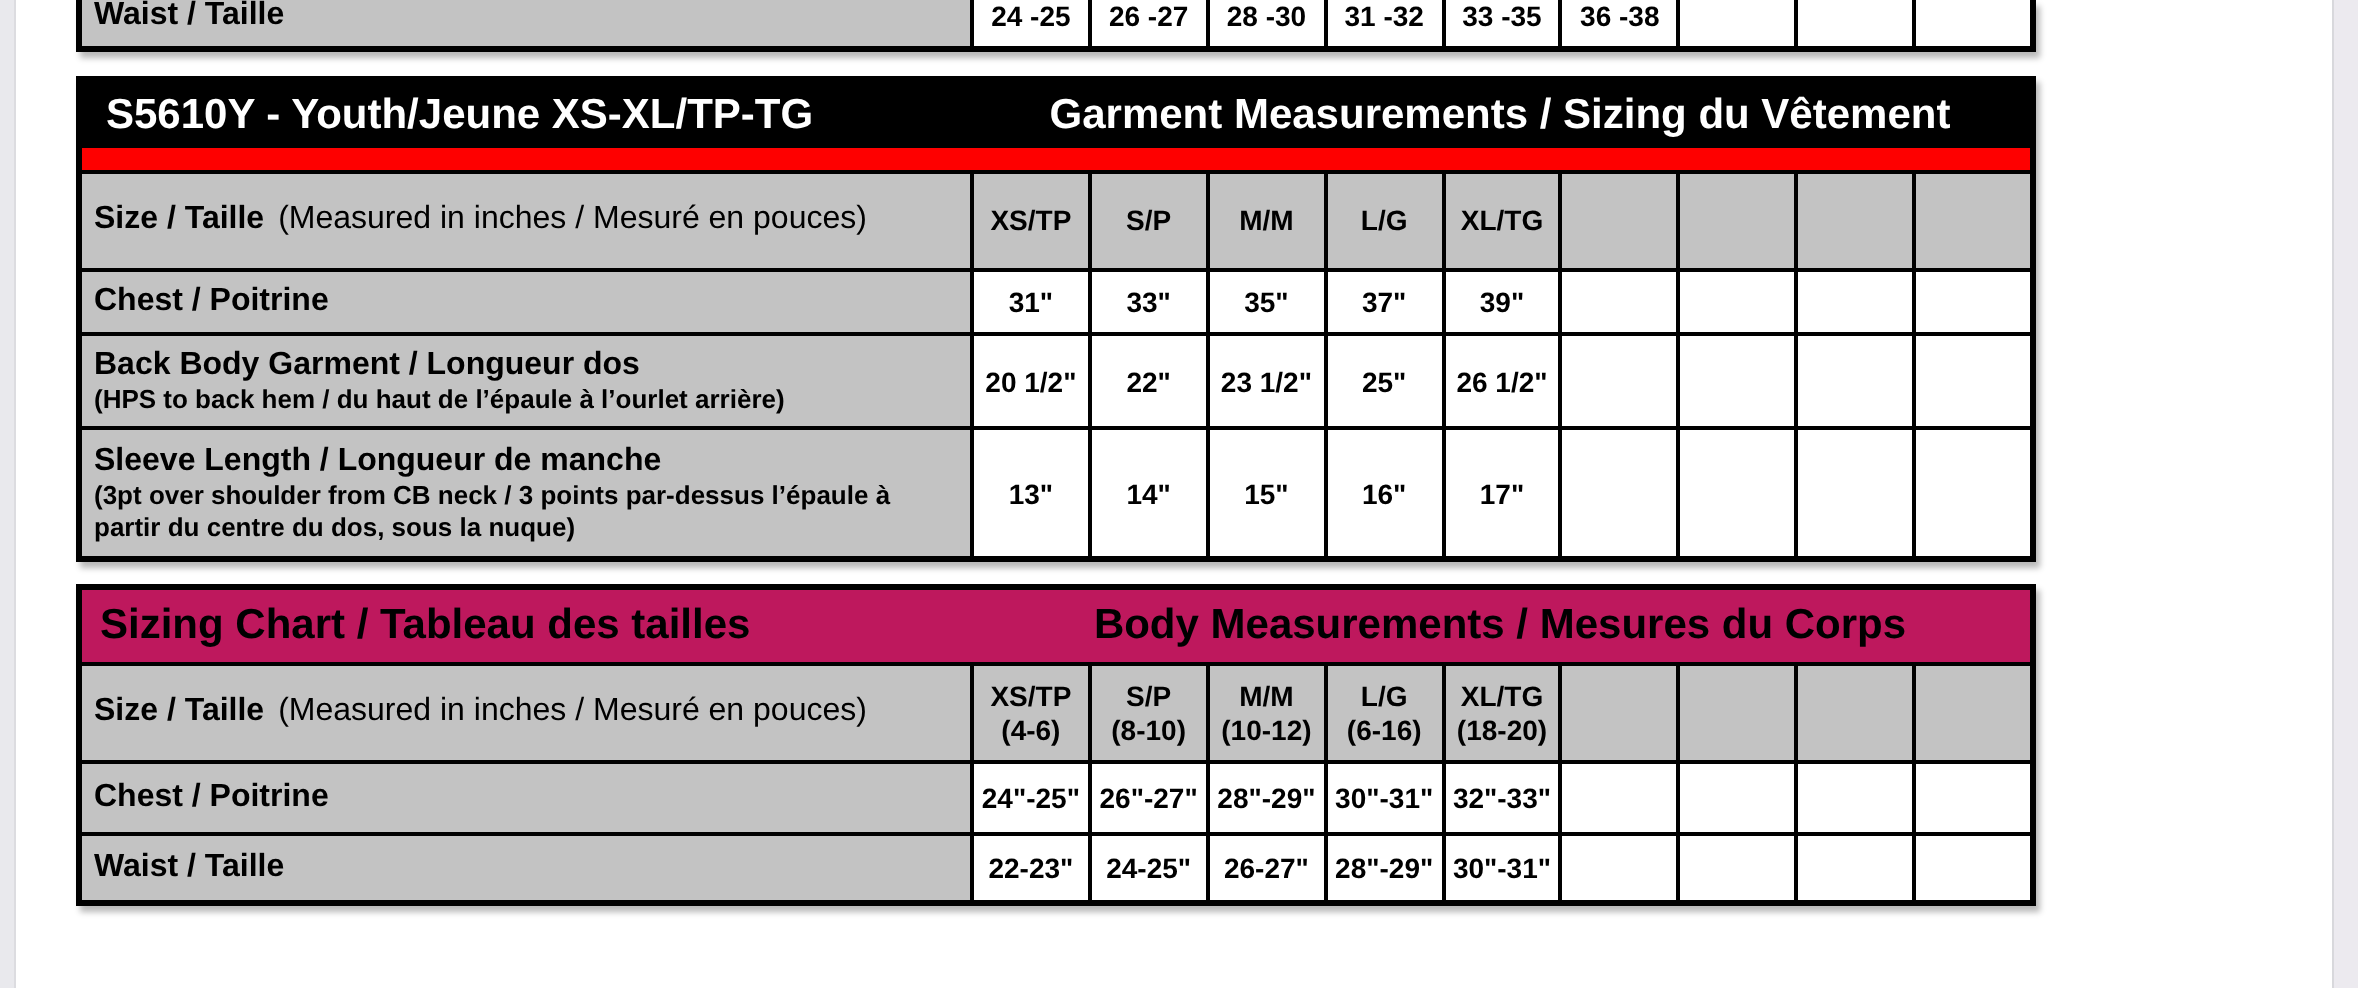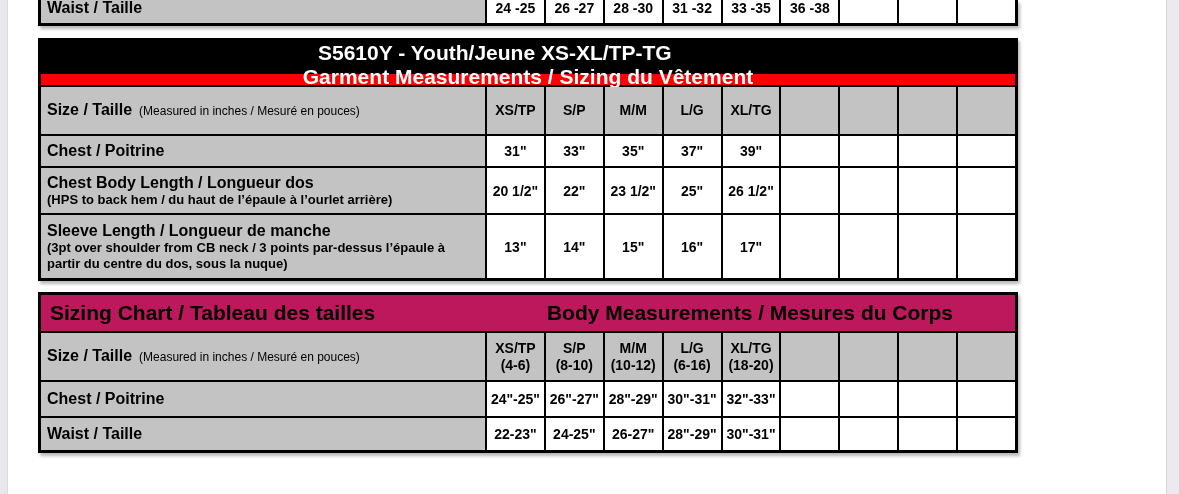--- a/index.html
+++ b/index.html
@@ -16,32 +16,32 @@
   
   .tbl{
     position:absolute;left:38px;width:980px;box-sizing:border-box;
     border:3px solid #000;background:#000;
     box-shadow:2px 3px 3px rgba(0,0,0,0.28);
   }
   .grid{display:grid;grid-template-columns:444px repeat(9,1fr);gap:2px;background:#000;}
   .lab{background:#c3c3c3;display:flex;flex-direction:column;justify-content:center;padding:1px 6px 1px 6px;box-sizing:border-box;}
   .lab .big{font-weight:bold;font-size:16px;line-height:1.15;}
   .lab .note{font-size:13px;line-height:1.18;font-weight:bold;}
-  .lab .inline-note{font-size:12px;font-weight:normal;margin-left:7px;}
+  .lab .inline-note{font-size:16px;font-weight:normal;margin-left:7px;}
   .val{background:#fff;display:flex;align-items:center;justify-content:center;font-weight:bold;font-size:14px;}
   .szc{background:#c3c3c3;display:flex;flex-direction:column;align-items:center;justify-content:center;font-weight:bold;font-size:14px;line-height:1.2;}
 
   
   .tbl-top{top:0;height:26px;border-top:none;overflow:hidden;}
   .tbl-top .grid{margin-top:-7px;}
   .tbl-top .grid > div{height:30px;}
 
   
   .tbl-garment{top:38px;}
-  .hdr{display:flex;align-items:center;height:33px;background:#000;color:#fff;font-weight:bold;font-size:21px;flex-direction:column;}
+  .hdr{display:flex;align-items:center;height:33px;background:#000;color:#fff;font-weight:bold;font-size:21px;}
   .hdr-left{width:444px;padding-left:12px;box-sizing:border-box;white-space:nowrap;}
   .hdr-right{flex:1;text-align:center;}
   .redbar{height:11px;background:#fe0000;margin-bottom:2px;}
   .tbl-garment .grid{grid-template-rows:47px 30px 45px 63px;}
 
   
   .tbl-body{top:292px;}
   .hdr2{display:flex;align-items:center;height:36px;background:#be185d;color:#000;font-weight:bold;font-size:21px;margin-bottom:2px;}
   .hdr2 .hdr-left{padding-left:9px;}
   .tbl-body .grid{grid-template-rows:47px 34px 32px;}
@@ -97,21 +97,21 @@
     <div class="val">33"</div>
     <div class="val">35"</div>
     <div class="val">37"</div>
     <div class="val">39"</div>
     <div class="val"></div>
     <div class="val"></div>
     <div class="val"></div>
     <div class="val"></div>
 
     <div class="lab">
-      <span class="big">Chest Body Length / Longueur dos</span>
+      <span class="big">Back Body Garment / Longueur dos</span>
       <span class="note">(HPS to back hem / du haut de l’épaule à l’ourlet arrière)</span>
     </div>
     <div class="val">20 1/2"</div>
     <div class="val">22"</div>
     <div class="val">23 1/2"</div>
     <div class="val">25"</div>
     <div class="val">26 1/2"</div>
     <div class="val"></div>
     <div class="val"></div>
     <div class="val"></div>

